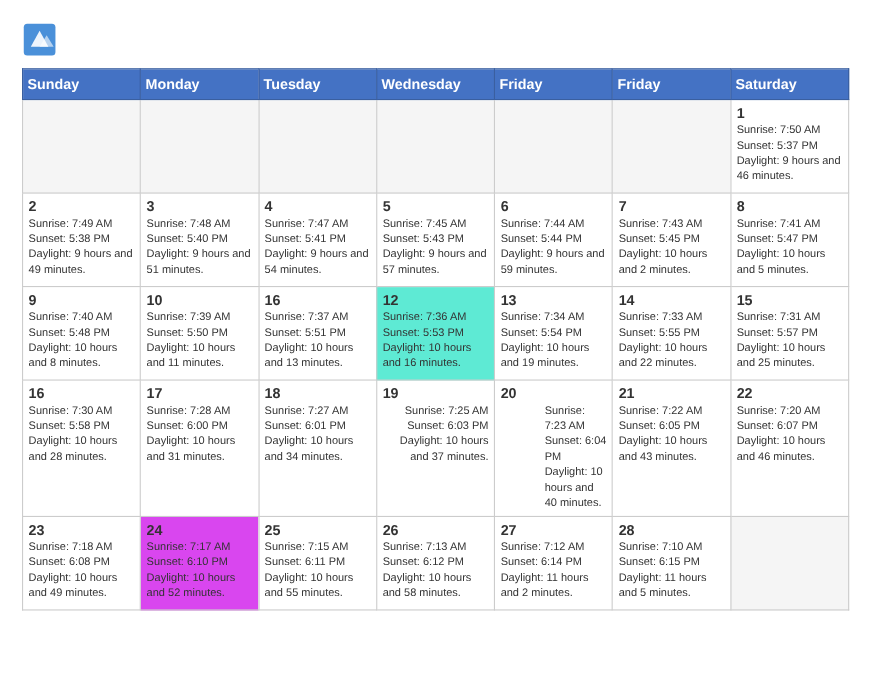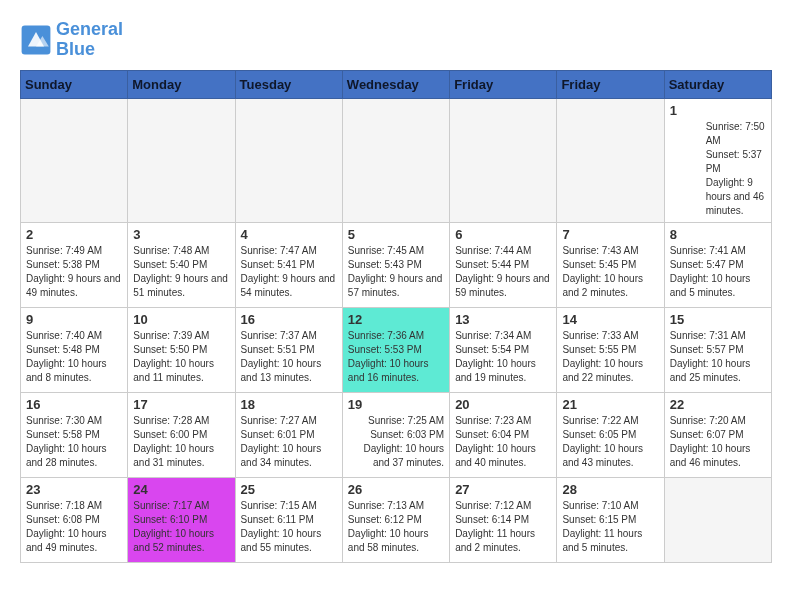--- a/index.html
+++ b/index.html
@@ -46,21 +46,21 @@
       font-size: 16px;
       color: #555;
     }
     table {
       width: 100%;
       border-collapse: collapse;
       table-layout: fixed;
     }
     th {
       background-color: #4472c4;
-      color: #0f172a;
+      color: #ffffff;
       font-size: 13px;
       font-weight: bold;
       padding: 6px 4px;
       text-align: left;
       border: 1px solid #3a5fa0;
     }
     td {
       border: 1px solid #ccc;
       vertical-align: top;
       padding: 4px 5px;
@@ -86,24 +86,20 @@
 </head>
 <body>
 
 <div class="header">
   <div class="logo">
     <svg class="logo-icon" viewBox="0 0 40 40">
       <rect x="2" y="2" width="36" height="36" rx="4" fill="#4a90d9"></rect>
       <polygon points="10,28 20,10 30,28" fill="white" opacity="0.9"></polygon>
       <polygon points="20,28 28,15 36,28" fill="white" opacity="0.6"></polygon>
     </svg>
-    <div class="logo-text">
-      <div><span>General</span></div>
-      <div><span style="color:#4a90d9">Blue</span></div>
-    </div>
   </div>
   <div class="title-block">
     <div class="month-title"></div>
     <div class="location"></div>
   </div>
 </div>
 
 <table>
   <thead>
     <tr>
@@ -119,21 +115,21 @@
   <tbody id="calendar-body">
   <tr>
         <td class="empty"></td>
         <td class="empty"></td>
         <td class="empty"></td>
         <td class="empty"></td>
         <td class="empty"></td>
         <td class="empty"></td>
         <td style="background: rgb(255, 255, 255);">
           <div class="day-num">1</div>
-          <div class="day-info" style="white-space: pre-wrap; margin-left: 36px;">Sunrise: 7:50 AM
+          <div class="day-info" style="white-space: pre-wrap;">Sunrise: 7:50 AM
 Sunset: 5:37 PM
 Daylight: 9 hours and 46 minutes.</div>
         </td>
       </tr>
       <tr>
         <td>
           <div class="day-num">2</div>
           <div class="day-info" style="white-space: pre-wrap;">Sunrise: 7:49 AM
 Sunset: 5:38 PM
 Daylight: 9 hours and 49 minutes.</div>
@@ -239,21 +235,21 @@
 Daylight: 10 hours and 34 minutes.</div>
         </td>
         <td>
           <div class="day-num">19</div>
           <div class="day-info" style="white-space: pre-wrap; text-align: right;">Sunrise: 7:25 AM
 Sunset: 6:03 PM
 Daylight: 10 hours and 37 minutes.</div>
         </td>
         <td>
           <div class="day-num">20</div>
-          <div class="day-info" style="white-space: pre-wrap;">Sunrise: 7:23 AM
+          <div class="day-info" style="white-space: pre-wrap; margin-left: 40px;">Sunrise: 7:23 AM
 Sunset: 6:04 PM
 Daylight: 10 hours and 40 minutes.</div>
         </td>
         <td>
           <div class="day-num">21</div>
           <div class="day-info" style="white-space: pre-wrap;">Sunrise: 7:22 AM
 Sunset: 6:05 PM
 Daylight: 10 hours and 43 minutes.</div>
         </td>
         <td>

